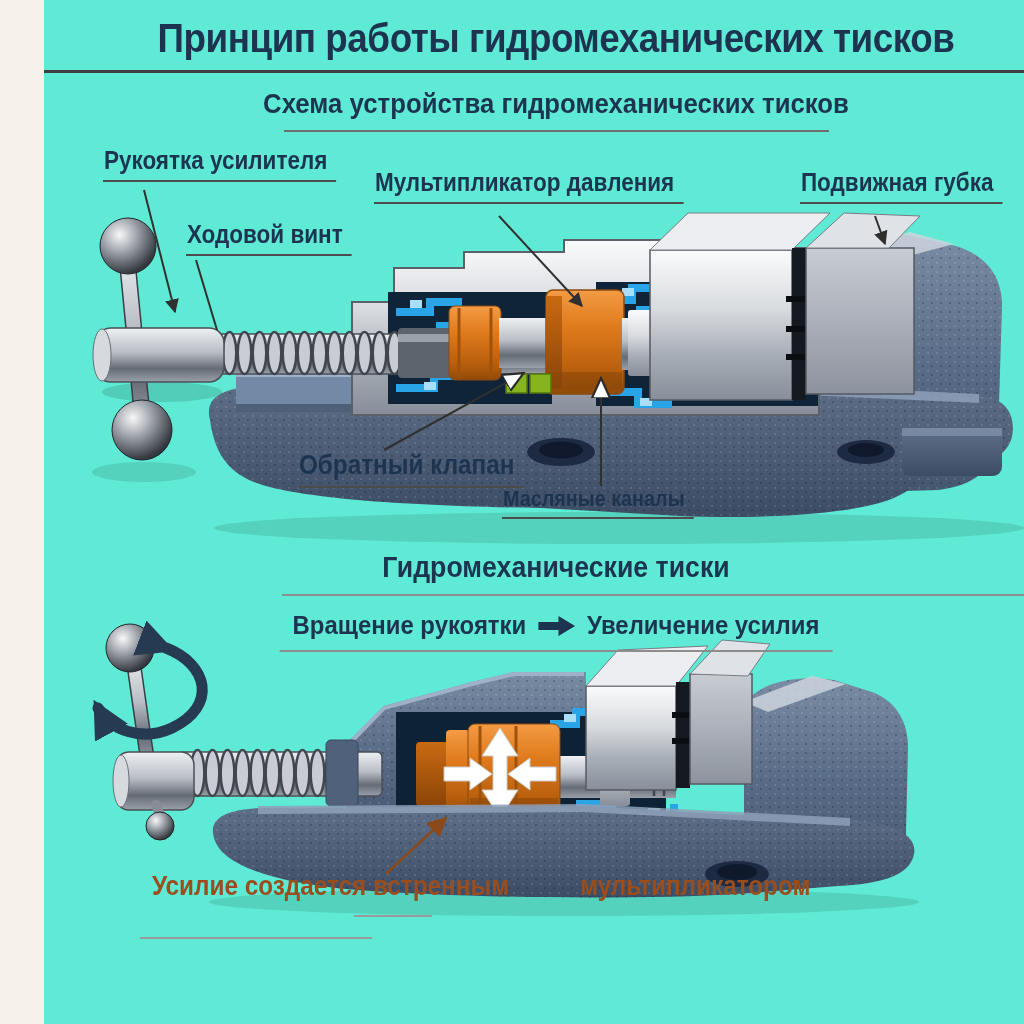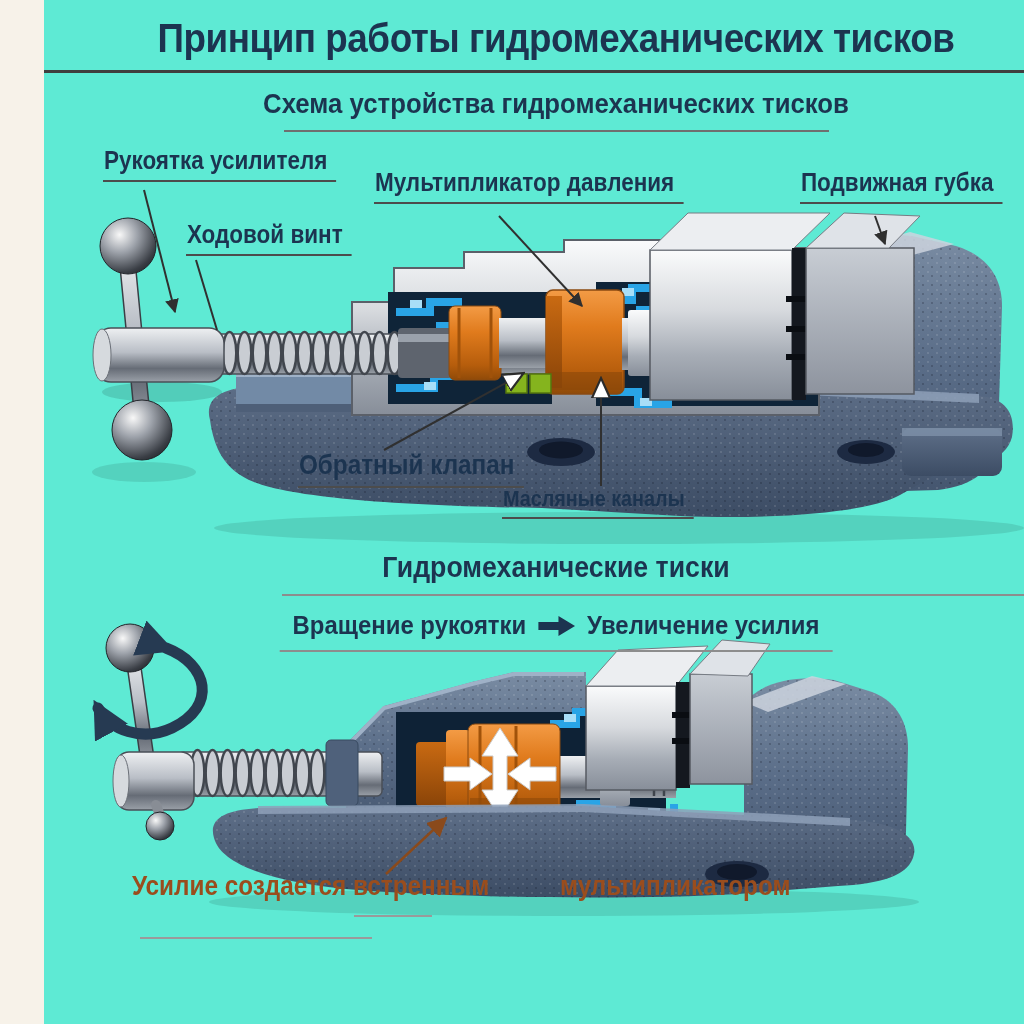--- a/index.html
+++ b/index.html
@@ -14,21 +14,21 @@
   .rule{position:absolute;background:#4a4a4a;}
   .lbl{position:absolute;color:#1c3450;font-weight:bold;font-size:25px;white-space:nowrap;}
   .lbl>span{display:inline-block;transform:scaleX(.9);transform-origin:0 50%;
             border-bottom:2.5px solid #4c4c4c;padding:0 10px 5px 1px;}
   .title{top:16px;font-size:40px;letter-spacing:-.5px;}
   .subtitle{top:88px;font-size:28px;}
   .sec2-title{top:551px;font-size:29px;}
   .process{position:absolute;top:610px;left:50%;transform:translateX(-50%) scaleX(.92);
            display:flex;align-items:center;gap:13px;color:#1c3450;font-weight:bold;
            font-size:26px;border-bottom:2px solid #8d8d8d;padding:0 14px 9px 14px;white-space:nowrap;}
-  .caption{position:absolute;left:88px;top:870px;color:#9a4d1d;font-weight:bold;
+  .caption{position:absolute;left:108px;top:870px;color:#9a4d1d;font-weight:bold;
            font-size:27px;line-height:1.23;}
   .caption .l2{margin-left:24px;}
 </style>
 </head>
 <body>
 
 <div class="page">
 
   <svg class="illustration" viewBox="0 0 1024 1024">
     <defs>

